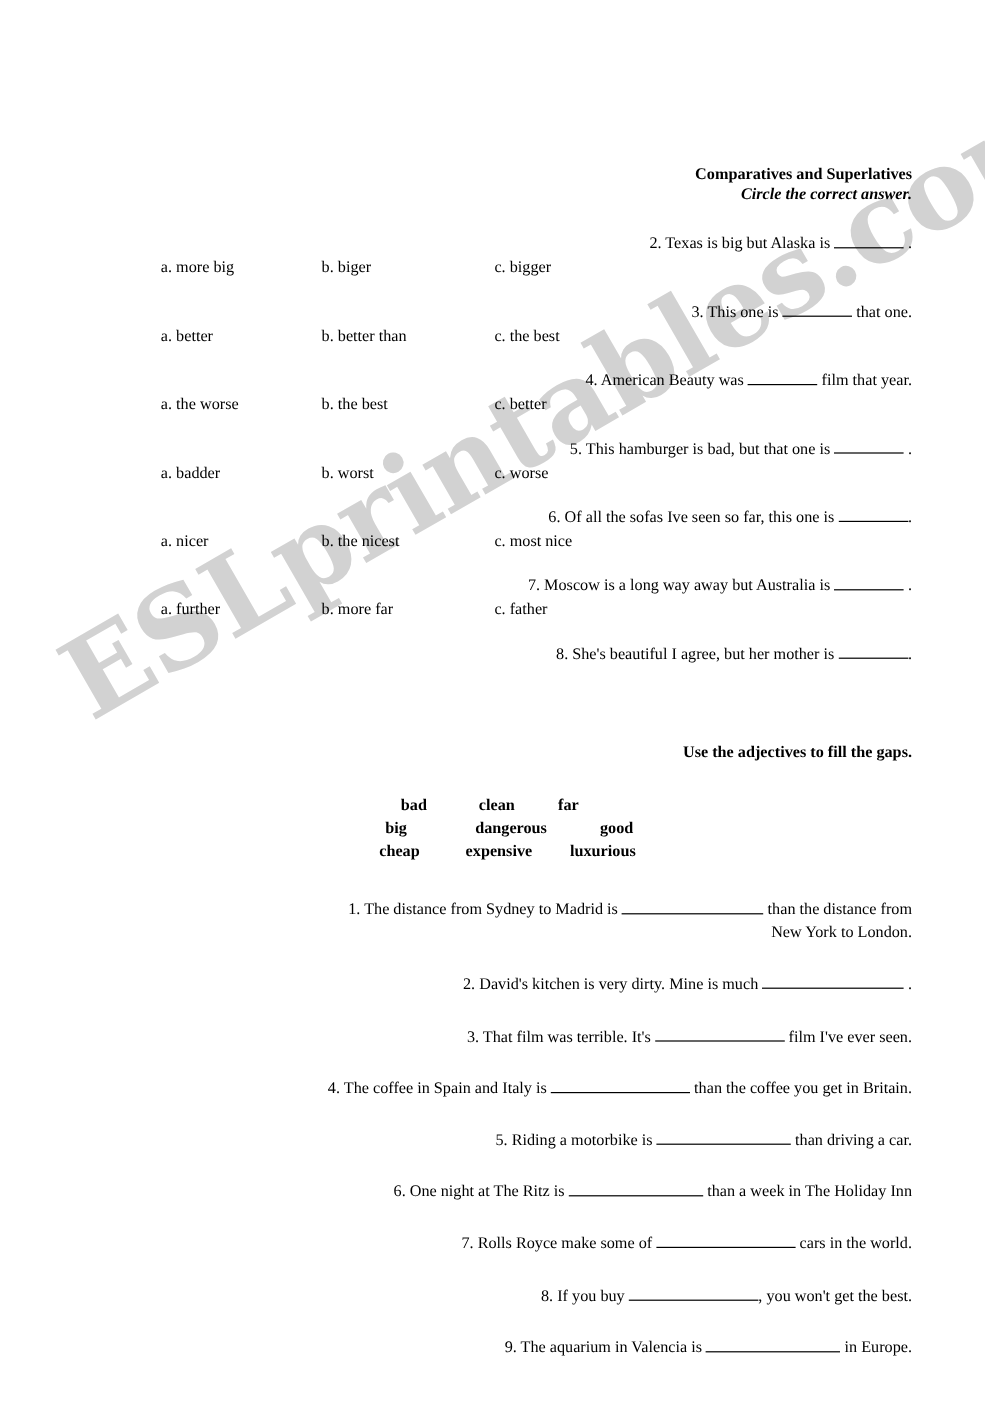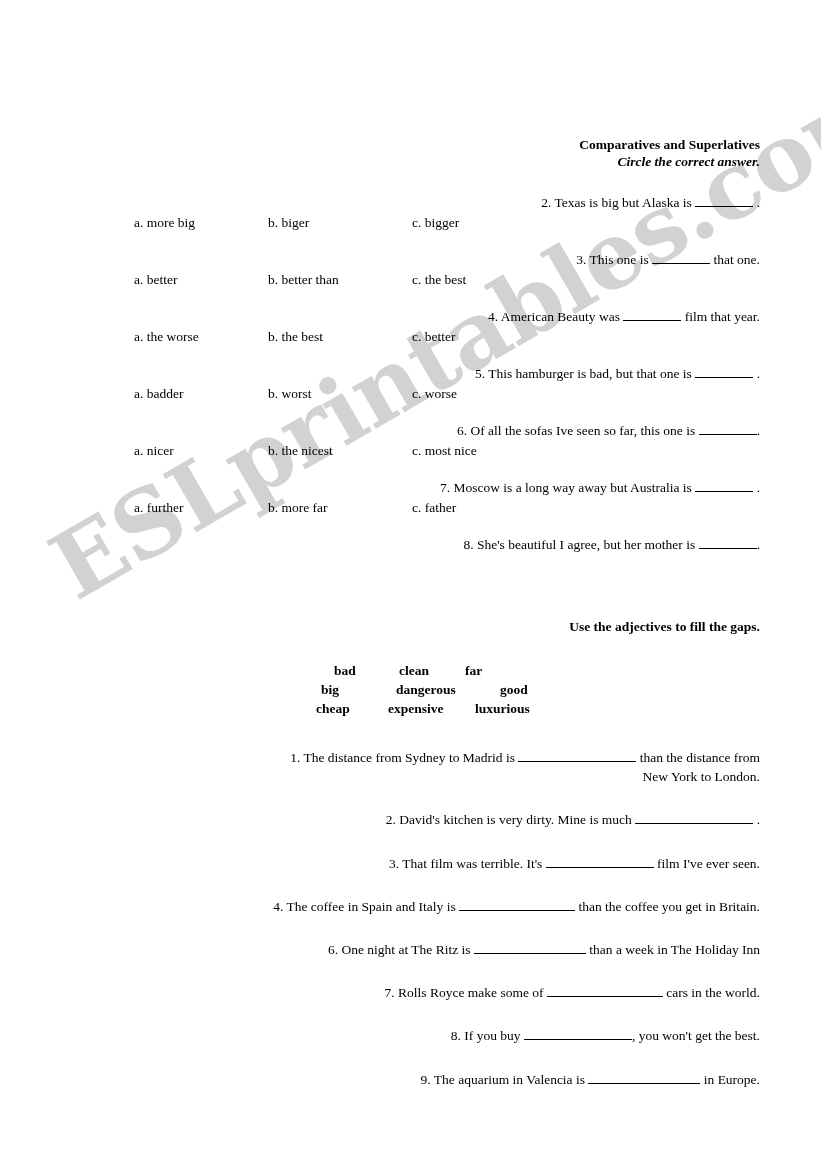--- a/index.html
+++ b/index.html
@@ -264,20 +264,21 @@
 
       <div class="gap-item"><span>1. The distance from Sydney to Madrid is </span><span class="gap-blank gb-1"></span><span> than the distance from
     New York to London.</span></div>
 
       <div class="gap-item"><span>2. David's kitchen is very dirty. Mine is much </span><span class="gap-blank gb-2"></span><span> .</span></div>
 
       <div class="gap-item"><span>3. That film was terrible. It's </span><span class="gap-blank gb-3"></span><span> film I've ever seen.</span></div>
 
       <div class="gap-item"><span>4. The coffee in Spain and Italy is </span><span class="gap-blank gb-4"></span><span> than the coffee you get in Britain.</span></div>
 
+      <div class="gap-item"><span>5. Riding a motorbike is </span><span class="gap-blank gb-5"></span><span> than driving a car.</span></div>
 
       <div class="gap-item"><span>6. One night at The Ritz is </span><span class="gap-blank gb-6"></span><span> than a week in The Holiday Inn</span></div>
 
       <div class="gap-item"><span>7. Rolls Royce make some of </span><span class="gap-blank gb-7"></span><span> cars in the world.</span></div>
 
       <div class="gap-item"><span>8. If you buy </span><span class="gap-blank gb-8"></span><span>, you won't get the best.</span></div>
 
       <div class="gap-item"><span>9. The aquarium in Valencia is </span><span class="gap-blank gb-9"></span><span> in Europe.</span></div>
 
     </div>

